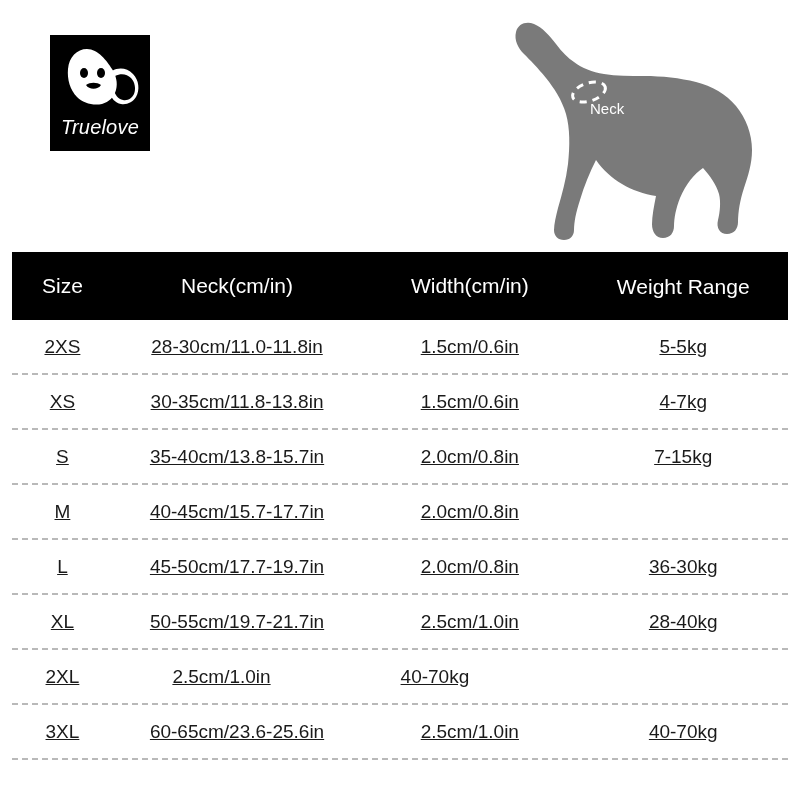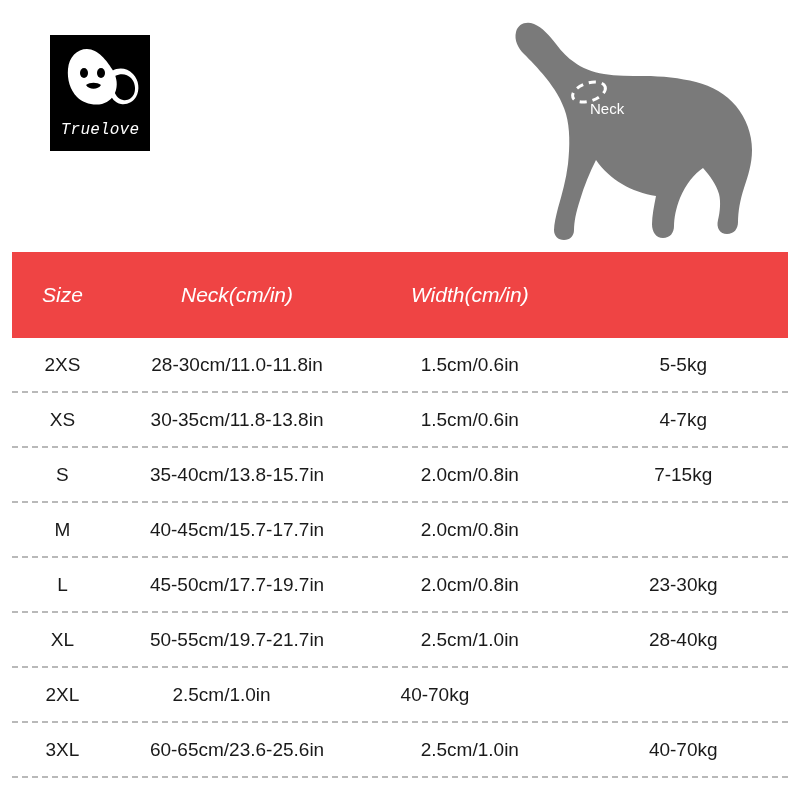--- a/index.html
+++ b/index.html
@@ -42,22 +42,22 @@
     top: 8px;
     transform: translateX(-50%);
   }
   .logo-text {
     position: absolute;
     left: 0;
     right: 0;
     bottom: 12px;
     text-align: center;
     color: #ffffff;
-    font-size: 16px;
-    font-family: Liberation Mono, monospace;
+    font-size: 20px;
+    font-family: Liberation Sans, sans-serif;
     font-style: italic;
     letter-spacing: 0.2px;
   }
 
   .dog-wrap {
     position: absolute;
     left: 470px;
     top: 18px;
     width: 300px;
     height: 230px;
@@ -77,39 +77,39 @@
     left: 12px;
     top: 252px;
     width: 776px;
   }
   .row {
     display: flex;
     align-items: center;
     width: 100%;
   }
   .head-row {
-    background: #ef4444;
-    height: 86px;
+    background: #000000;
+    height: 68px;
     color: #ffffff;
-    font-style: italic;
   }
   .head-row .cell {
     font-size: 21px;
     line-height: 26px;
     text-align: center;
   }
   .body-row {
     height: 53px;
     color: #111111;
     border-bottom: 2px dashed #b9b9b9;
   }
   .body-row .cell {
     font-size: 19px;
     text-align: center;
     color: #1a1a1a;
+    text-decoration: underline;
   }
   .c-size  { width: 13%; }
   .c-neck  { width: 32%; }
   .c-width { width: 28%; }
   .c-weight{ width: 27%; }
 
   .head-row .c-size  { text-align: center; }
   .head-row .c-weight { line-height: 25px; }
 </style>
 </head>
@@ -144,20 +144,21 @@
     <div class="neck-label">Neck</div>
   </div>
 
   <div class="table">
 
     <div class="row head-row">
       <div class="cell c-size">Size</div>
       <div class="cell c-neck">Neck(cm/in)</div>
       <div class="cell c-width">Width(cm/in)</div>
       <div class="cell c-weight">
+        <div>Weight Range</div>
       </div>
     </div>
 
     <div class="row body-row">
       <div class="cell c-size">2XS</div>
       <div class="cell c-neck">28-30cm/11.0-11.8in</div>
       <div class="cell c-width">1.5cm/0.6in</div>
       <div class="cell c-weight">5-5kg</div>
     </div>
 
@@ -178,21 +179,21 @@
     <div class="row body-row">
       <div class="cell c-size">M</div>
       <div class="cell c-neck">40-45cm/15.7-17.7in</div>
       <div class="cell c-width">2.0cm/0.8in</div>
     </div>
 
     <div class="row body-row">
       <div class="cell c-size">L</div>
       <div class="cell c-neck">45-50cm/17.7-19.7in</div>
       <div class="cell c-width">2.0cm/0.8in</div>
-      <div class="cell c-weight">23-30kg</div>
+      <div class="cell c-weight">36-30kg</div>
     </div>
 
     <div class="row body-row">
       <div class="cell c-size">XL</div>
       <div class="cell c-neck">50-55cm/19.7-21.7in</div>
       <div class="cell c-width">2.5cm/1.0in</div>
       <div class="cell c-weight">28-40kg</div>
     </div>
 
     <div class="row body-row">

